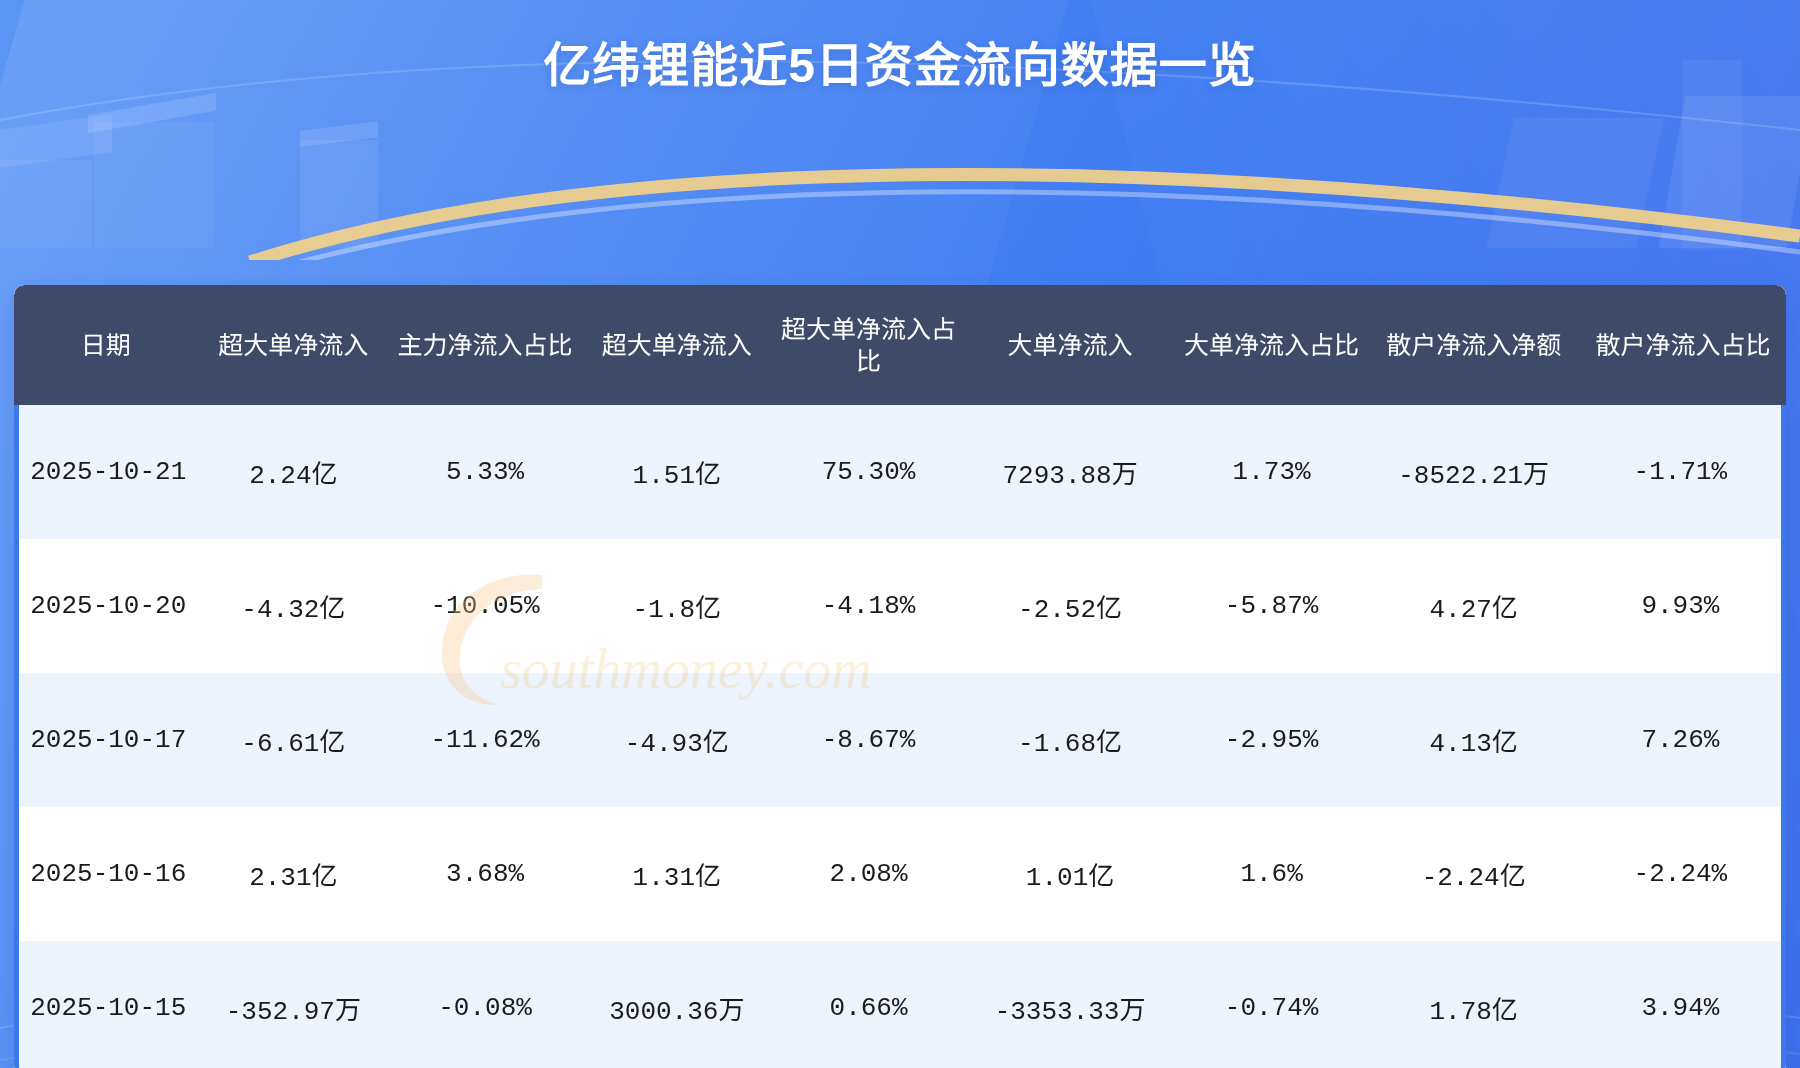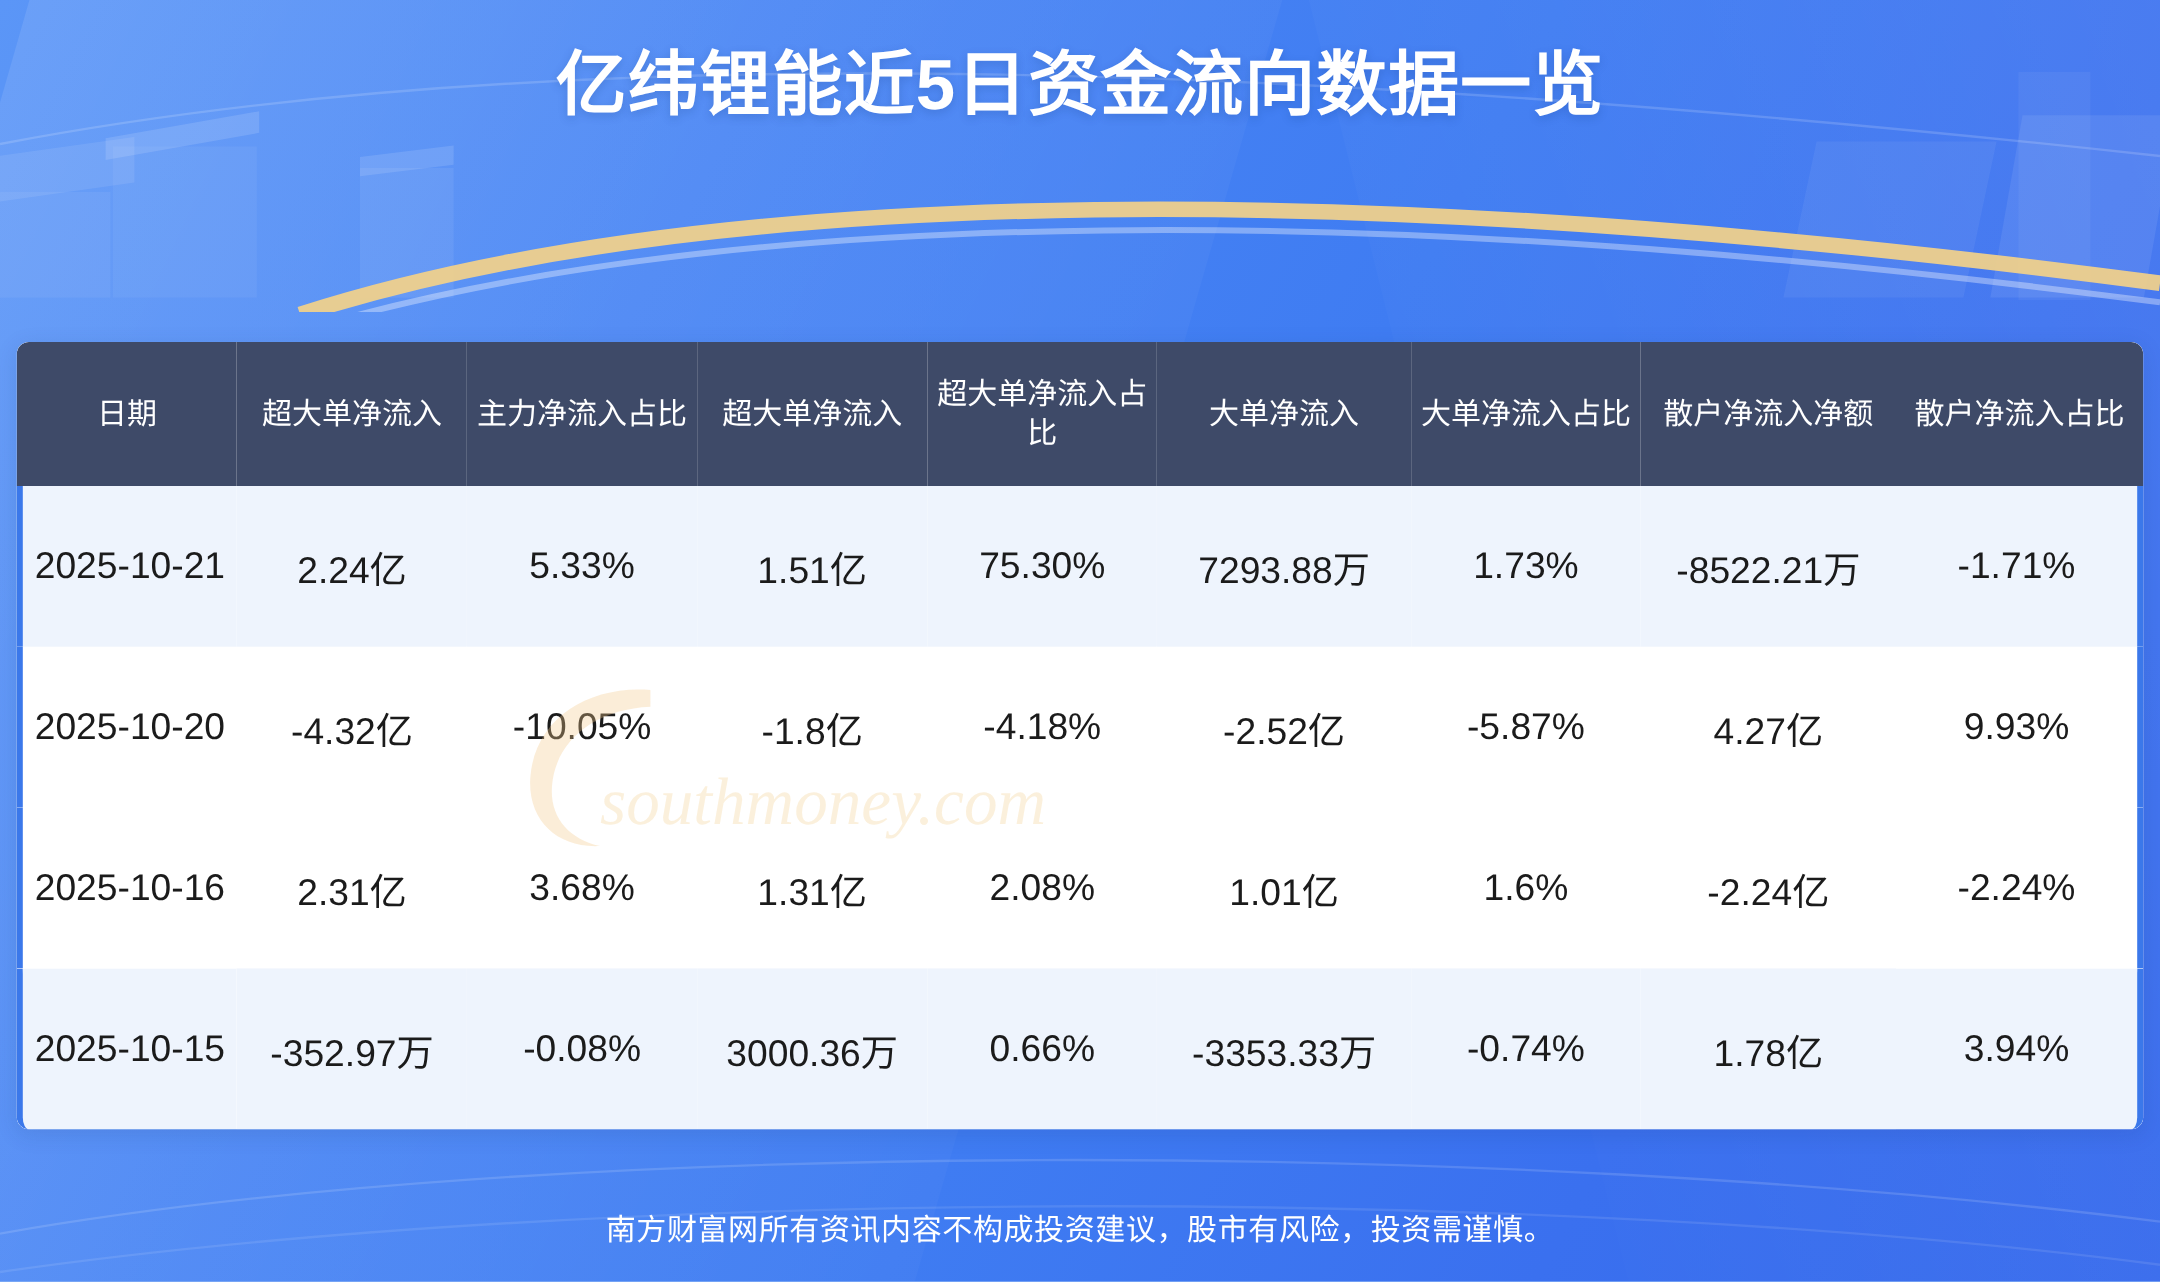--- a/index.html
+++ b/index.html
@@ -76,21 +76,21 @@
     position: absolute;
     left: 0;
     top: 0;
     width: 1800px;
     text-align: center;
     z-index: 5;
   }
   .title {
     margin: 0;
     padding-top: 38px;
-    font-size: 59px;
+    font-size: 48px;
     font-weight: bold;
     color: #ffffff;
     letter-spacing: 1px;
     line-height: 1.15;
     text-shadow: 0 2px 8px rgba(16,52,120,0.20);
   }
   .subtitle {
     margin: 0;
     padding-top: 30px;
     font-size: 28px;
@@ -123,27 +123,28 @@
     font-size: 25px;
     font-weight: normal;
     line-height: 1.3;
     padding: 20px 6px;
     height: 120px;
     vertical-align: middle;
     text-align: center;
     box-sizing: border-box;
   }
   table.fundflow tbody td {
-    font-size: 31px;
+    font-size: 26px;
     color: #1b1b1b;
     text-align: center;
     height: 122px;
     padding: 6px 4px;
     vertical-align: middle;
     background: transparent;
+    font-family: Liberation Mono, monospace;
   }
   table.fundflow tbody tr.odd {
     background: #eef4fd;
   }
   table.fundflow tbody tr.even {
     background: #ffffff;
     margin-left: 36px;
   }
   table.fundflow tbody tr td:first-child {
     border-left: 5px solid #3b78ea;
@@ -301,20 +302,31 @@
         <td>2025-10-20</td>
         <td>-4.32亿</td>
         <td>-10.05%</td>
         <td>-1.8亿</td>
         <td>-4.18%</td>
         <td>-2.52亿</td>
         <td>-5.87%</td>
         <td>4.27亿</td>
         <td>9.93%</td>
       </tr>
+      <tr class="odd">
+        <td>2025-10-17</td>
+        <td>-6.61亿</td>
+        <td>-11.62%</td>
+        <td>-4.93亿</td>
+        <td>-8.67%</td>
+        <td>-1.68亿</td>
+        <td>-2.95%</td>
+        <td>4.13亿</td>
+        <td>7.26%</td>
+      </tr>
       <tr class="even">
         <td>2025-10-16</td>
         <td>2.31亿</td>
         <td>3.68%</td>
         <td>1.31亿</td>
         <td>2.08%</td>
         <td>1.01亿</td>
         <td>1.6%</td>
         <td>-2.24亿</td>
         <td>-2.24%</td>

